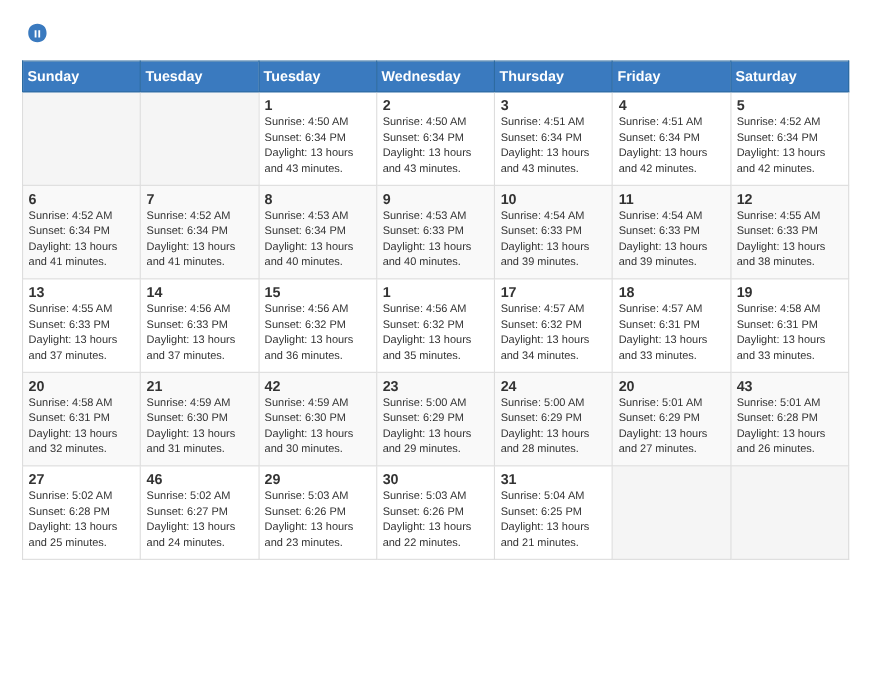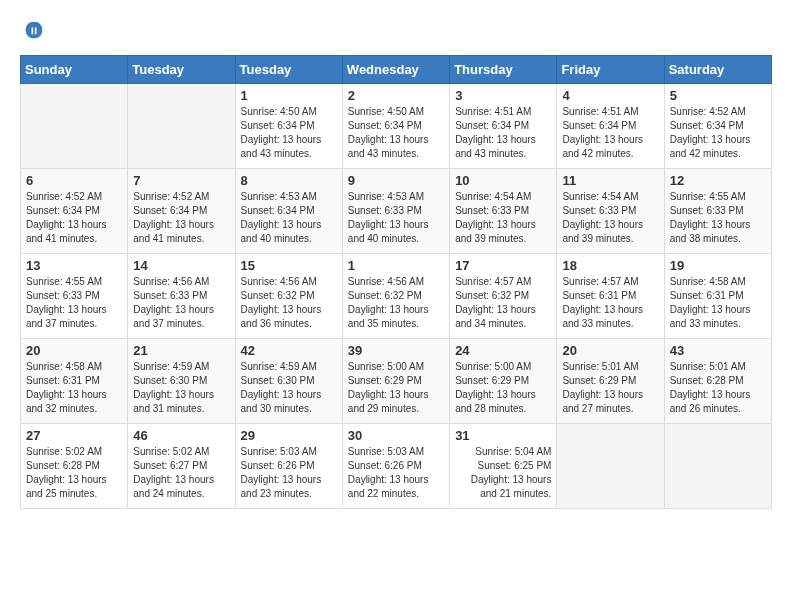--- a/index.html
+++ b/index.html
@@ -290,21 +290,21 @@
 and 31 minutes.</div>
         </td>
         <td>
           <span class="day-number">42</span>
           <div class="day-info" style="white-space: pre-line;">Sunrise: 4:59 AM
 Sunset: 6:30 PM
 Daylight: 13 hours
 and 30 minutes.</div>
         </td>
         <td>
-          <span class="day-number">39</span>
+          <span class="day-number">23</span>
           <div class="day-info" style="white-space: pre-line;">Sunrise: 5:00 AM
 Sunset: 6:29 PM
 Daylight: 13 hours
 and 29 minutes.</div>
         </td>
         <td>
           <span class="day-number">24</span>
           <div class="day-info" style="white-space: pre-line;">Sunrise: 5:00 AM
 Sunset: 6:29 PM
 Daylight: 13 hours
@@ -349,21 +349,21 @@
         </td>
         <td>
           <span class="day-number">30</span>
           <div class="day-info" style="white-space: pre-line;">Sunrise: 5:03 AM
 Sunset: 6:26 PM
 Daylight: 13 hours
 and 22 minutes.</div>
         </td>
         <td>
           <span class="day-number">31</span>
-          <div class="day-info" style="white-space: pre-line; text-align: right;">Sunrise: 5:04 AM
+          <div class="day-info" style="white-space: pre-line;">Sunrise: 5:04 AM
 Sunset: 6:25 PM
 Daylight: 13 hours
 and 21 minutes.</div>
         </td>
         <td class="empty-cell"></td>
         <td class="empty-cell"></td>
       </tr>
     </tbody>
 </table>
 

